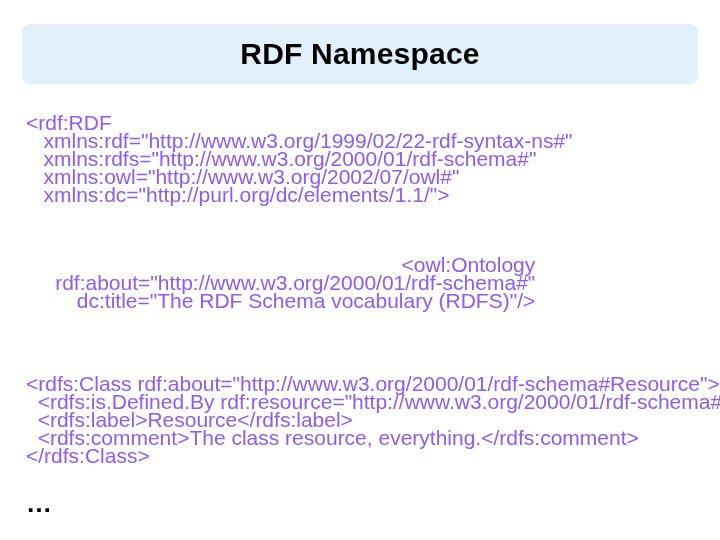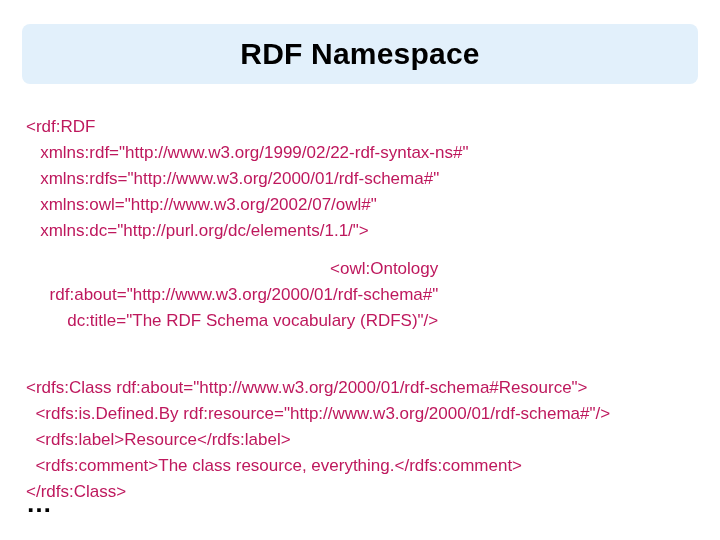--- a/index.html
+++ b/index.html
@@ -39,23 +39,23 @@
     color: #000000;
     letter-spacing: 0.2px;
   }
   .body-area {
     position: absolute;
     left: 0;
     top: 96px;
     width: 720px;
   }
   .block {
-    color: #be185d;
-    font-size: 17px;
-    line-height: 26px;
+    color: #8b5cf6;
+    font-size: 21px;
+    line-height: 18px;
     white-space: pre;
   }
   .block-rdf {
     position: absolute;
     left: 26px;
     top: 18px;
   }
   .block-owl {
     position: absolute;
     left: 26px;

